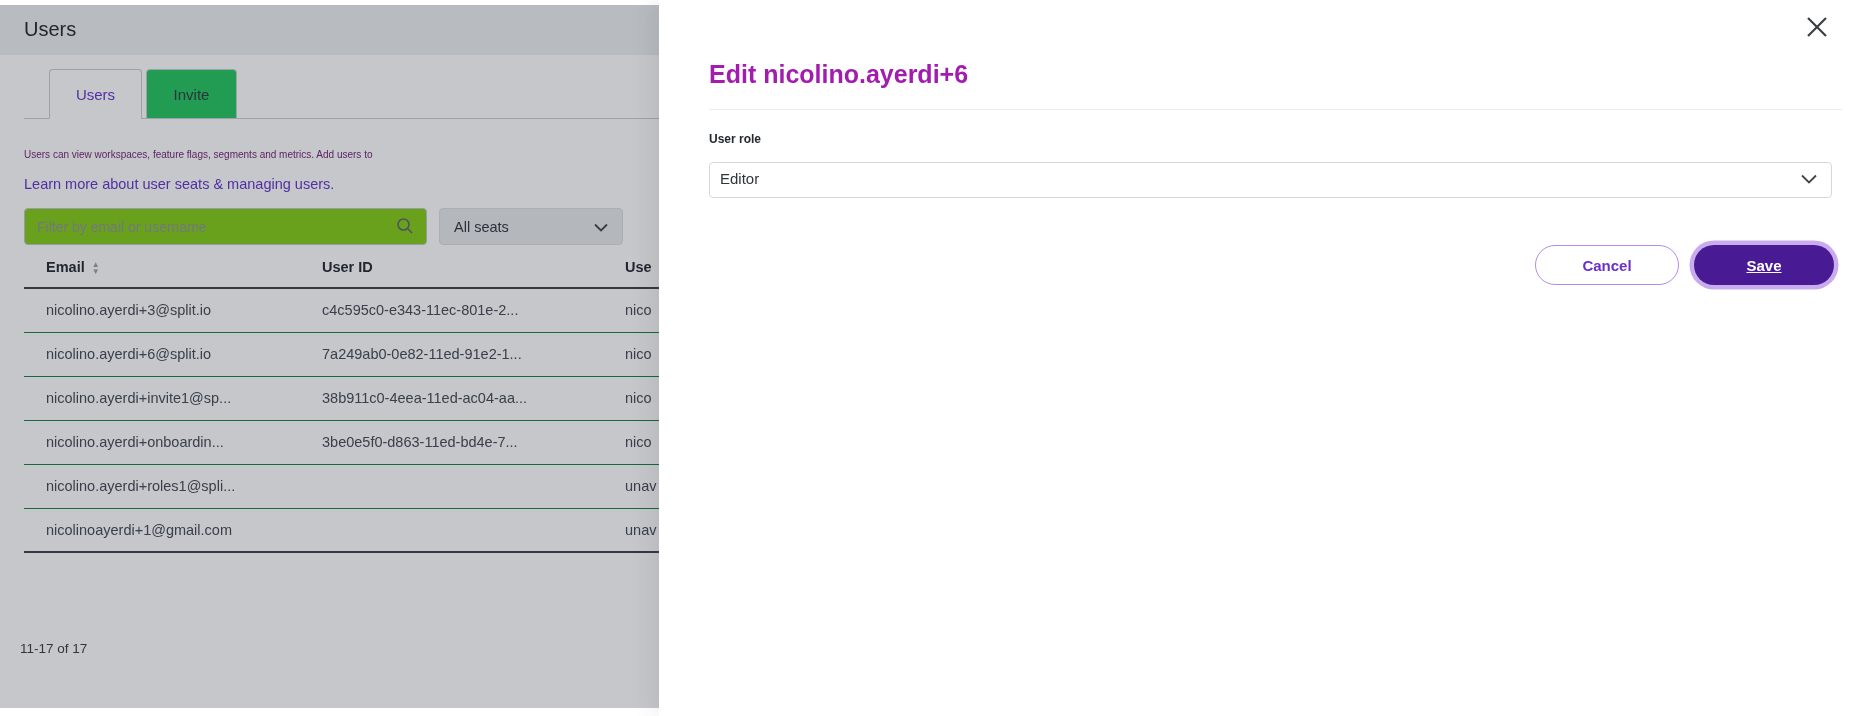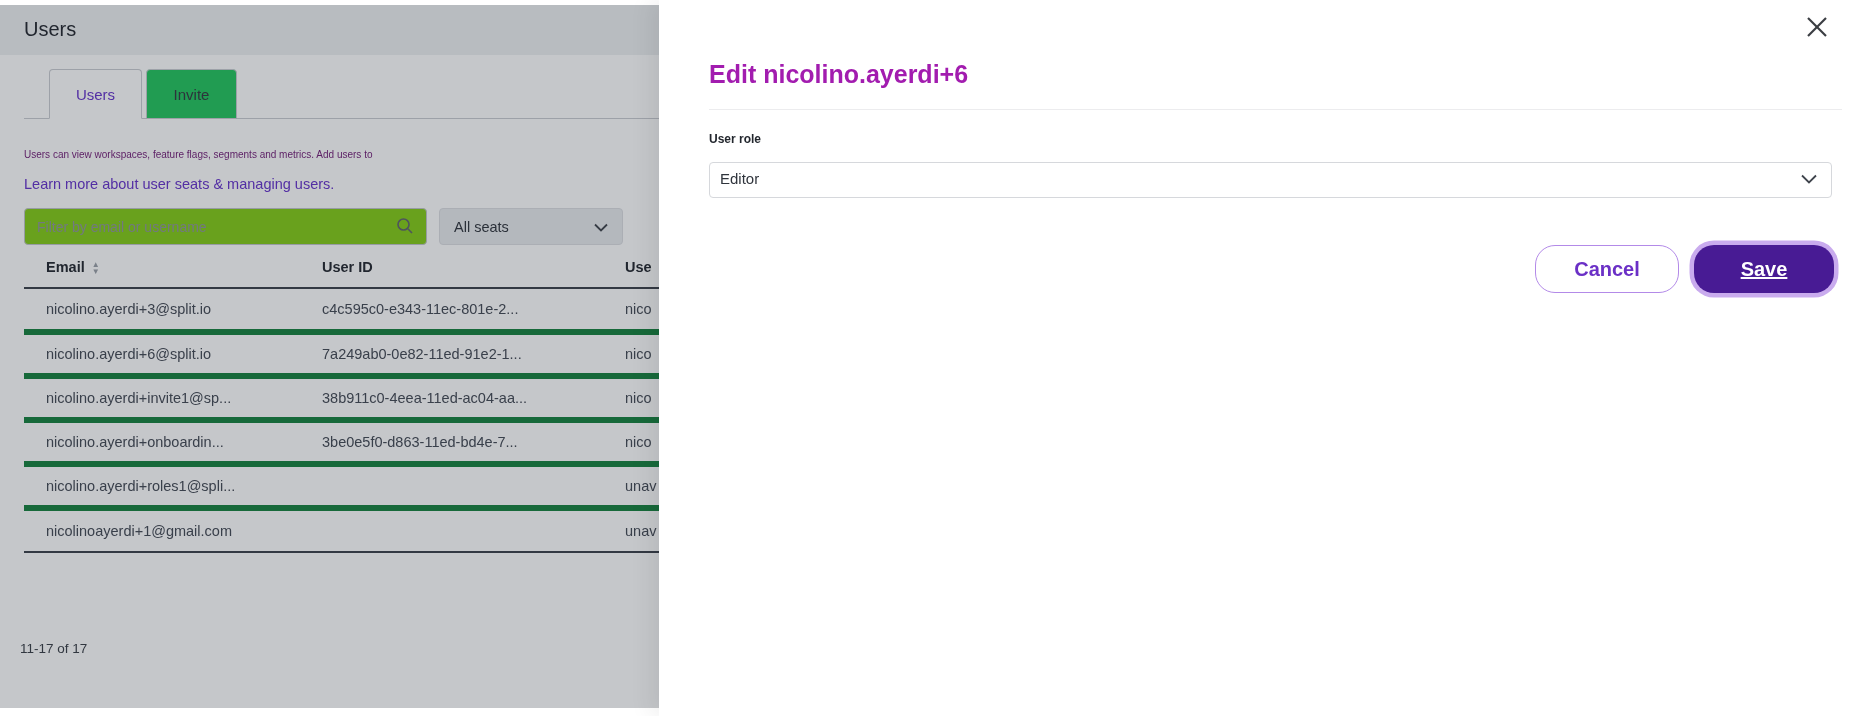--- a/index.html
+++ b/index.html
@@ -42,21 +42,21 @@
     font-weight:500; cursor:pointer; }
   .users-filter .chev { margin-left:auto; }
 
   table.user-table { position:absolute; left:24px; top:254px; width:779px;
     border-collapse:collapse; table-layout:fixed; }
   .user-table col.c1 { width:276px; } .user-table col.c2 { width:303px; }
   .user-table col.c3 { width:200px; }
   .user-table th { text-align:left; font-size:14.5px; font-weight:bold; color:#23272e;
     padding:0 8px 12px 22px; border-bottom:2px solid #3b4049; white-space:nowrap; }
   .user-table td { height:44px; font-size:14.5px; color:#434954;
-    padding:0 8px 0 22px; border-bottom:6px solid #15803d; white-space:nowrap;
+    padding:0 8px 0 22px; border-bottom:1px solid #15803d; white-space:nowrap;
     overflow:hidden; }
   .user-table tr.last td { border-bottom:2px solid #3b4049; }
   .sort-icon { display:inline-block; margin-left:7px; color:#9aa0a8; font-size:8px;
     line-height:7px; vertical-align:middle; }
   .sort-icon span { display:block; }
 
   .pagination { position:absolute; left:20px; top:636px; font-size:13.5px; color:#383d45; }
 
   
   .modal { position:absolute; left:659px; top:0; width:1197px; height:716px;
@@ -71,21 +71,21 @@
   .role-label { position:absolute; left:50px; top:132px; font-size:12px;
     font-weight:bold; color:#23272e; }
   .role-select { position:absolute; left:50px; right:24px; top:162px; height:36px;
     border:1px solid #d6d8dc; border-radius:4px; background:#fff; display:flex;
     align-items:center; padding:0 14px 4px 10px; font-size:15px; color:#2f343c;
     cursor:pointer; }
   .role-select .chev { margin-left:auto; }
 
   .btn-row { position:absolute; top:245px; right:22px; display:flex; gap:15px;
     align-items:center; }
-  .btn { height:48px; border-radius:20px; font-size:20px; font-weight:bold;
+  .btn { height:40px; border-radius:20px; font-size:15px; font-weight:bold;
     font-family:"Liberation Sans", sans-serif; cursor:pointer; }
   .btn-cancel { width:144px; background:#ffffff; border:1.5px solid #b38ae8;
     color:#6b30c6; }
   .btn-save { width:140px; background:#481b94; border:none; color:#ffffff;
     box-shadow:0 0 0 4.5px #c9abee;text-decoration:underline; }
 </style>
 </head>
 <body>
 
 <div class="underlay">

